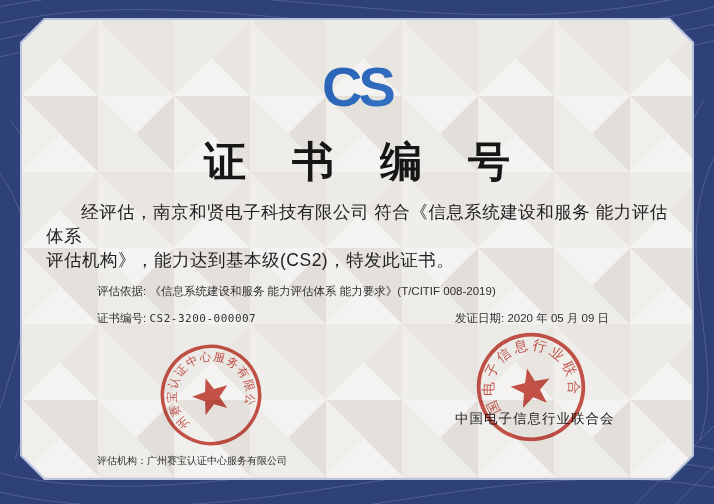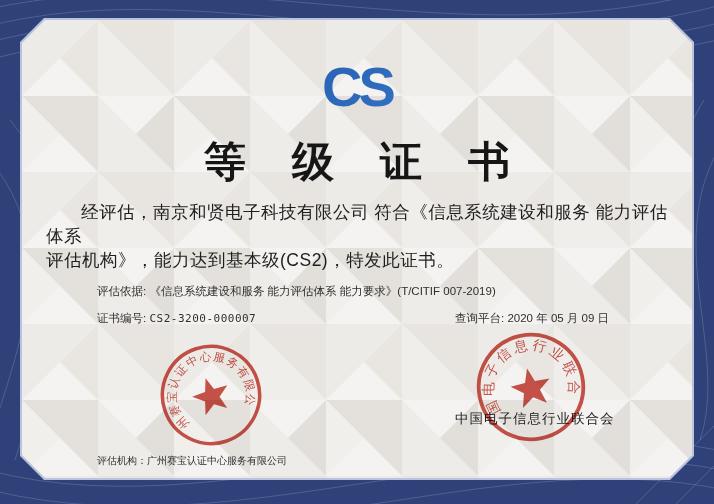--- a/index.html
+++ b/index.html
@@ -112,39 +112,39 @@
           </pattern>
         </defs>
         <rect width="100%" height="100%" fill="url(#tri)"></rect>
       </svg>
 
       <div class="content">
 
         <div class="logo">CS</div>
 
 
-        <div class="title">等级证书</div>
+        <div class="title">证书编号</div>
 
         <div class="body-text">
           <div class="indent">经评估，南京和贤电子科技有限公司 符合《信息系统建设和服务 能力评估体系</div>
           <div>评估机构》，能力达到基本级(CS2)，特发此证书。</div>
         </div>
 
         <div class="detail d-basis">
           <span>评估依据:</span>
-          <span>《信息系统建设和服务 能力评估体系 能力要求》(T/CITIF 007-2019)</span>
+          <span>《信息系统建设和服务 能力评估体系 能力要求》(T/CITIF 008-2019)</span>
         </div>
 
         <div class="detail d-certno">
           <span>证书编号:</span>
           <span class="mono">CS2-3200-000007</span>
         </div>
 
         <div class="detail d-issue">
-          <span>查询平台:</span>
+          <span>发证日期:</span>
           <span>2020 年 05 月 09 日</span>
         </div>
 
 
 
         <div class="footer-left">
           <span>评估机构：</span><span>广州赛宝认证中心服务有限公司</span>
         </div>
 
         <div class="footer-right">中国电子信息行业联合会</div>

